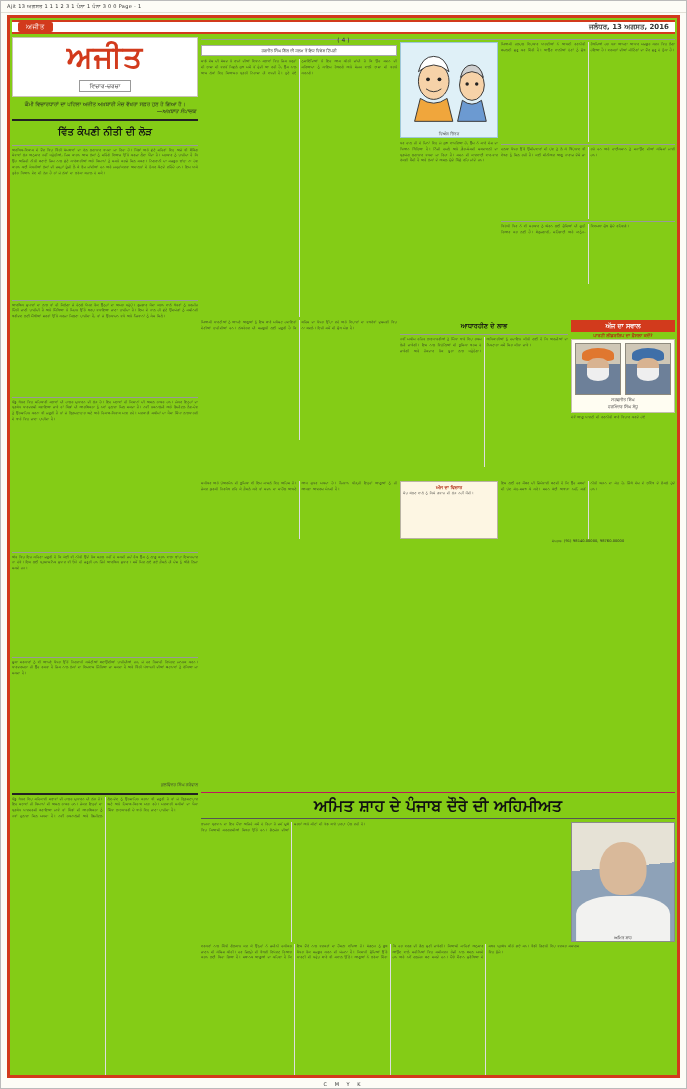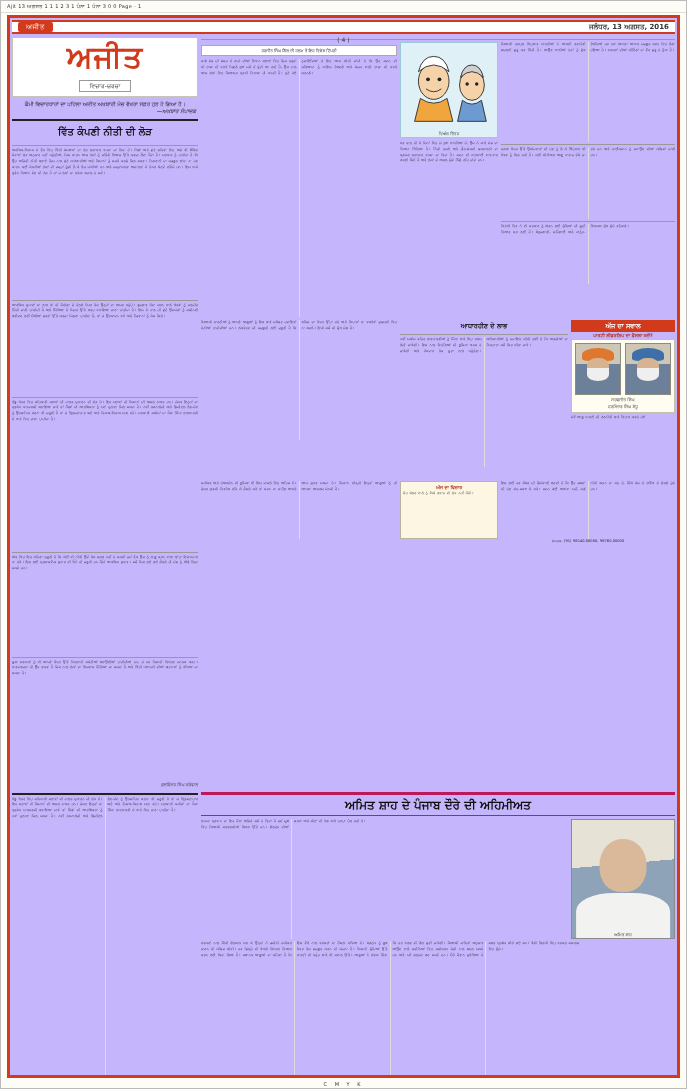--- a/index.html
+++ b/index.html
@@ -54,21 +54,21 @@
     font-size: 7px; color: #333; font-weight: bold;
   }
   
   .frame {
     position: absolute;
     left: 6px; right: 6px; top: 14px; bottom: 10px;
     border-left: 3px solid #d23a1c;
     border-right: 3px solid #d23a1c;
     border-top: 3px solid #d23a1c;
     border-bottom: 3px solid #d23a1c;
-    background: #c4b5fd;
+    background: #84cc16;
     display: flex;
     flex-direction: column;
   }
   .frame-inner {
     flex: 1;
     display: flex;
     flex-direction: column;
     padding: 2px;
     overflow: hidden;
   }
@@ -121,27 +121,27 @@
   }
   .lead-head {
     font-size: 13.5px;
     font-weight: bold;
     color: #111;
     text-align: center;
     line-height: 1.22;
     padding: 3px 4px 4px;
   }
   .sec-head {
-    font-size: 12px;
+    font-size: 16px;
     font-weight: bold;
     color: #111;
     text-align: center;
     line-height: 1.2;
     padding: 3px 4px;
-    border-top: 3px solid #be185d;
+    border-top: 1px solid #be185d;
     border-bottom: 1px solid #555;
     margin: 2px 0 3px;
   }
 
   
   .txt {
     font-size: 3.6px;
     line-height: 1.62;
     color: #2a2a2a;
     text-align: justify;

